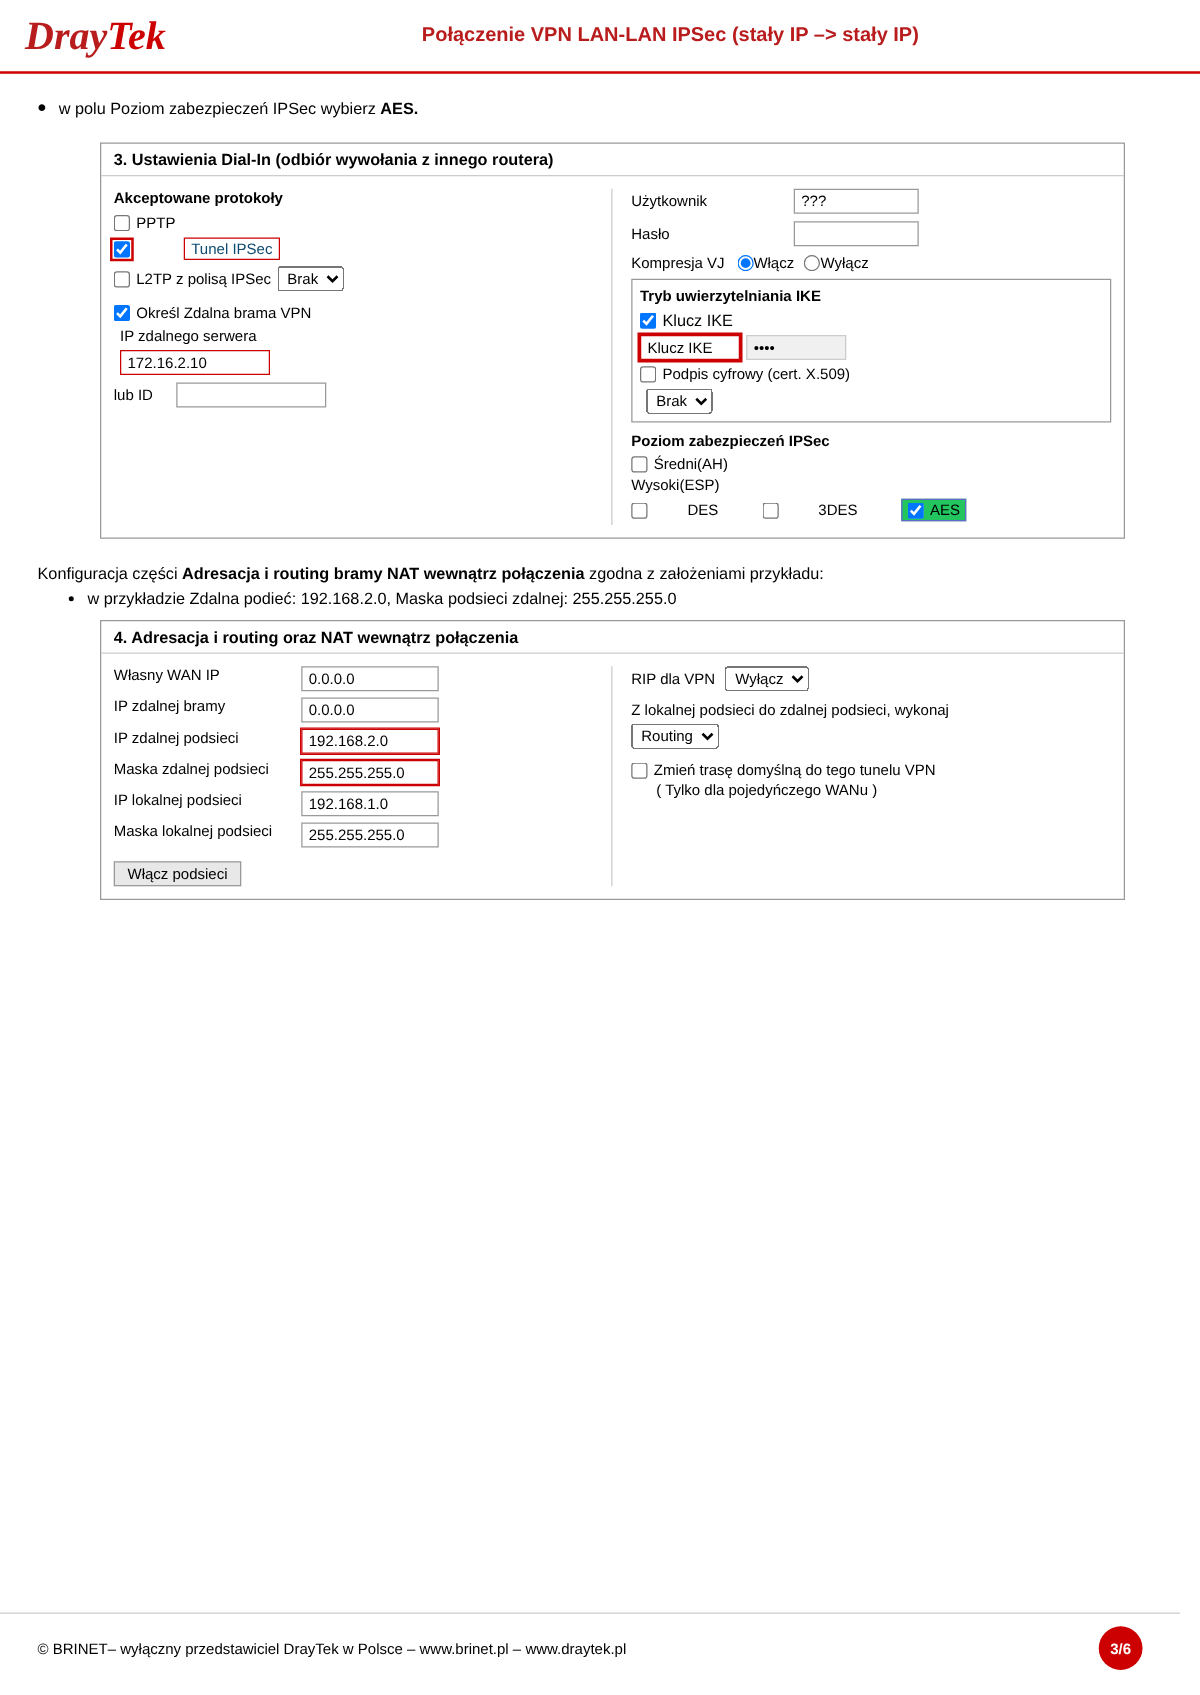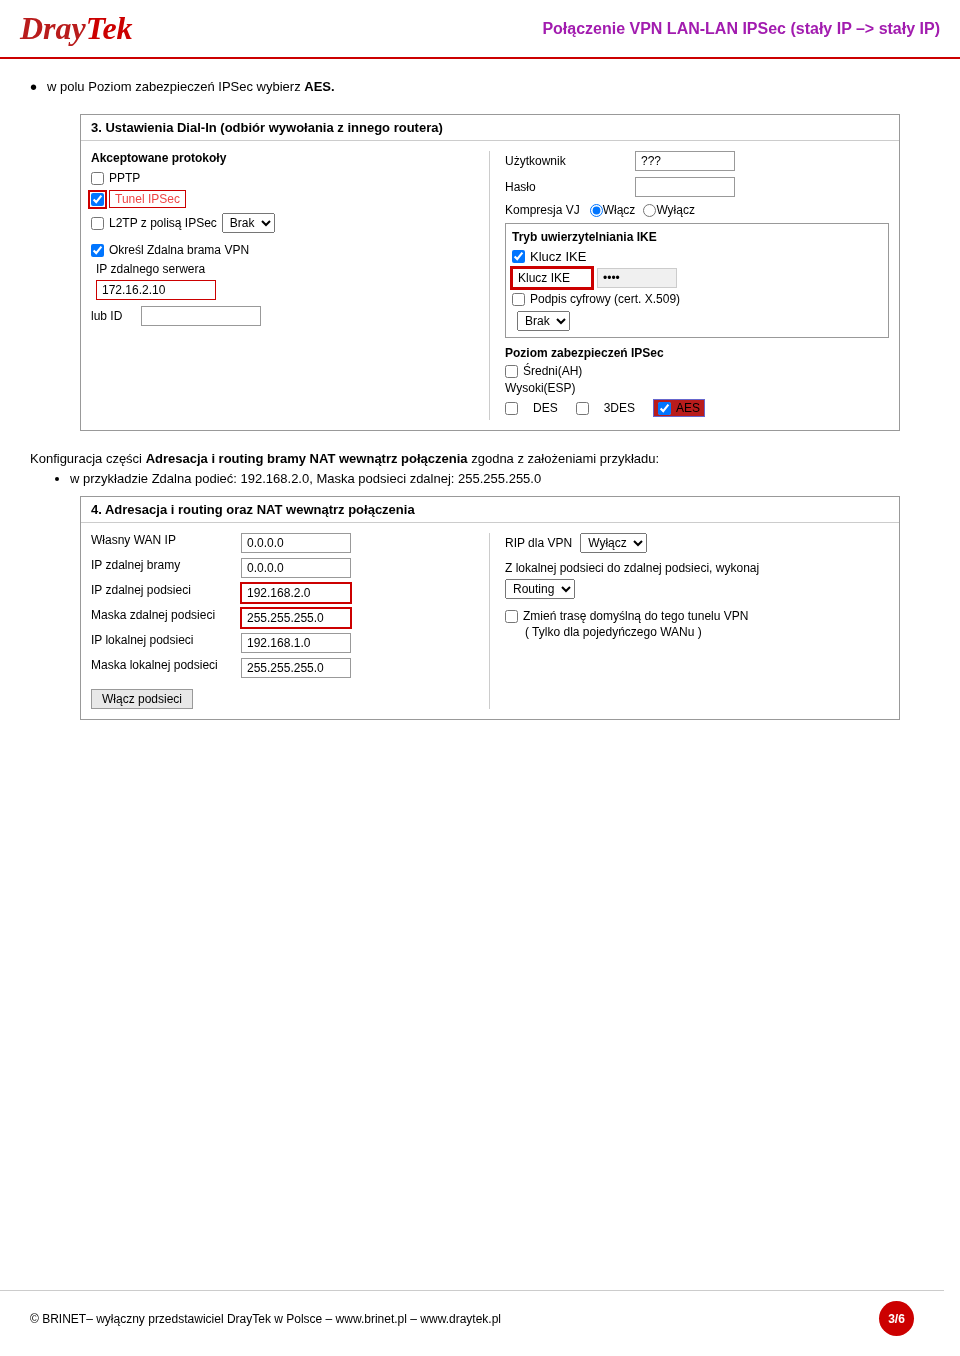--- a/index.html
+++ b/index.html
@@ -26,24 +26,24 @@
     }
     .logo-text {
       font-size: 32px;
       font-weight: bold;
       color: #cc0000;
       font-style: italic;
       font-family: 'Times New Roman', serif;
     }
     .header-title {
       flex: 1;
-      text-align: right;
+      text-align: center;
       font-size: 16px;
       font-weight: bold;
-      color: #a21caf;
+      color: #b91c1c;
     }
 
     
     .main-content {
       padding: 20px 30px;
     }
 
     
     .intro-bullet {
       display: flex;
@@ -301,21 +301,21 @@
       align-items: center;
       justify-content: center;
       font-size: 12px;
       font-weight: bold;
     }
 
     
     .aes-cb-container {
       display: inline-flex;
       align-items: center;
-      background: #b91c1c;
+      background: #22c55e;
       border: 1px solid #6666cc;
       padding: 1px 4px;
     }
 
     
     .user-field {
       border: 1px solid #999;
       padding: 2px 5px;
       font-size: 12px;
       width: 100px;
@@ -357,21 +357,21 @@
       <div class="col-left">
         <div style="font-size:12px; font-weight:bold; margin-bottom:6px;">Akceptowane protokoły</div>
 
         <div class="checkbox-row">
           <input type="checkbox" style="">
           <span>PPTP</span>
         </div>
 
         <div class="checkbox-row" style="margin-bottom:5px;">
           <input type="checkbox" checked="" class="checked-red" style="">
-          <span style="border:1px solid #cc0000; padding:1px 5px; font-size:12px; color:#ef4444;">Tunel IPSec</span>
+          <span style="border:1px solid #cc0000; padding:1px 5px; font-size:12px; color:#0c4a6e;margin-left:38px;">Tunel IPSec</span>
         </div>
 
         <div class="checkbox-row" style="margin-bottom:10px;">
           <input type="checkbox" style="">
           <span>L2TP z polisą IPSec</span>
           <select class="form-select" style="margin-left:5px;">
             <option>Brak</option>
           </select>
         </div>
 
@@ -448,21 +448,21 @@
 
           <div class="ipsec-row">
             <input type="checkbox" style="">
             <span>Średni(AH)</span>
           </div>
 
           <div style="font-size:12px; margin-bottom:4px;">
             <span>Wysoki(ESP)</span>
           </div>
 
-          <div class="ipsec-row" style="gap:10px;">
+          <div class="ipsec-row" style="gap:27px;">
             <input type="checkbox" style="">
             <span>DES</span>
             <input type="checkbox" style="margin-left: 8px;">
             <span>3DES</span>
             <span style="margin-left:8px; display:inline-flex; align-items:center;">
               <span class="aes-cb-container">
                 <input type="checkbox" checked="" style="">
                 <span>AES</span>
               </span>
             </span>

